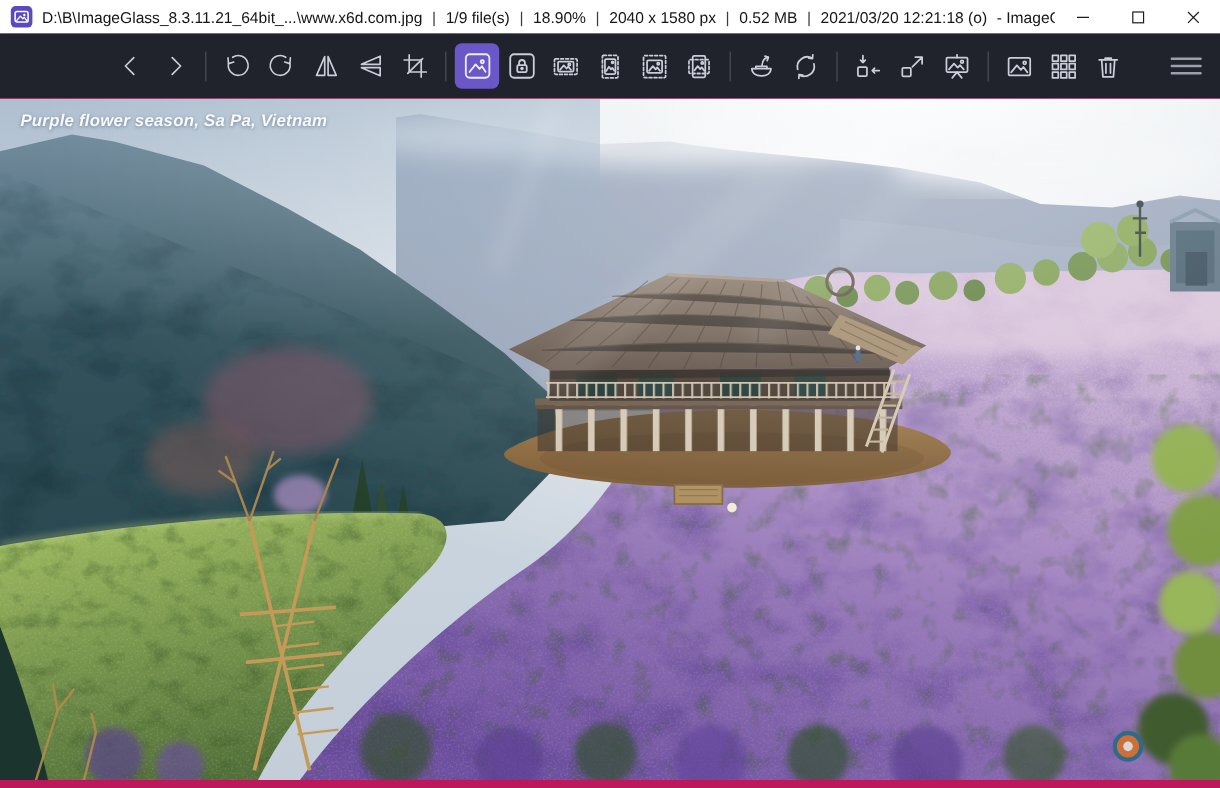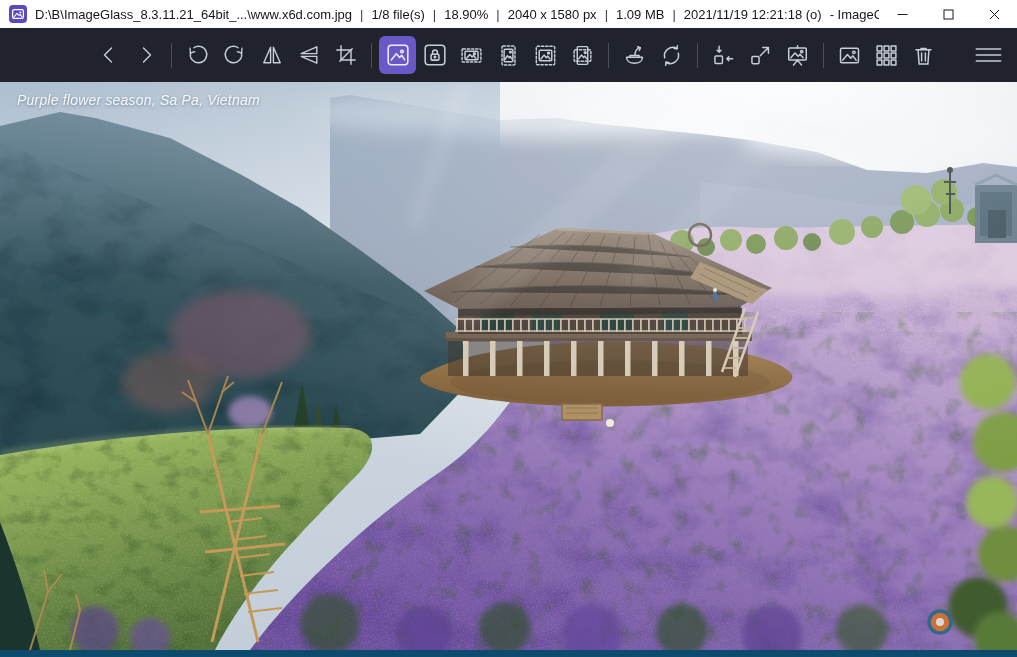--- a/index.html
+++ b/index.html
@@ -17,50 +17,50 @@
   
   .toolbar{height:54px;background:#20232c;display:flex;align-items:center;padding:0 10px 0 90px;flex:0 0 auto;}
   .tb-btn{width:37px;height:38px;display:flex;align-items:center;justify-content:center;border-radius:6px;flex:0 0 auto;}
   .tb-btn svg{stroke:#c9ced8;stroke-width:1.4;fill:none;stroke-linecap:round;stroke-linejoin:round;}
   .tb-btn.active{background:#6a57c8;}
   .tb-btn.active svg{stroke:#efedfb;}
   .tb-sep{width:1px;height:25px;background:#4a4e59;margin:0 7px;flex:0 0 auto;}
   .tb-menu{margin-left:auto;}
   .tb-menu svg{stroke:#9aa1ad;stroke-width:2;}
   
-  .viewer{flex:1;background:#0c4a6e;position:relative;overflow:hidden;}
+  .viewer{flex:1;background:#be185d;position:relative;overflow:hidden;font-weight:bold;}
   .photo{position:absolute;top:0;left:0;}
   .caption{position:absolute;top:10px;left:17px;font-style:italic;font-size:14px;letter-spacing:.2px;
            color:rgba(255,255,255,.93);text-shadow:0 1px 3px rgba(30,50,80,.45);}
 </style>
 </head>
 <body>
 
 <div class="window">
 
   <div class="titlebar">
     <div class="appicon">
       <svg width="14" height="14" viewBox="0 0 14 14">
           <rect x="1.6" y="2.6" width="10.8" height="8.8" rx="1.6" stroke="#fff" stroke-width="1.3" fill="none"></rect>
           <circle cx="9.3" cy="5.4" r="1" fill="#fff"></circle>
           <path d="M3 10 6 6.4l2 2.2 1.2-1.3 1.9 2.7" stroke="#fff" stroke-width="1.1" fill="none" stroke-linecap="round" stroke-linejoin="round"></path>
         </svg>
     </div>
     <div class="titletext">
       <span>D:\B\ImageGlass_8.3.11.21_64bit_...\www.x6d.com.jpg</span>
       <span class="sep">|</span>
-      <span>1/8 file(s)</span>
+      <span>1/9 file(s)</span>
       <span class="sep">|</span>
       <span>18.90%</span>
       <span class="sep">|</span>
       <span>2040 x 1580 px</span>
       <span class="sep">|</span>
-      <span>1.09 MB</span>
+      <span>0.52 MB</span>
       <span class="sep">|</span>
-      <span>2021/11/19 12:21:18 (o)</span>
+      <span>2021/03/20 12:21:18 (o)</span>
       <span class="suffix">- ImageG...</span>
     </div>
     <div class="win-controls">
       <div class="win-btn" title="minimize">
         <svg width="11" height="11" viewBox="0 0 11 11">
             <path d="M0.5 5.5h10"></path>
           </svg>
       </div>
       <div class="win-btn" title="maximize">
         <svg width="11" height="11" viewBox="0 0 11 11">

